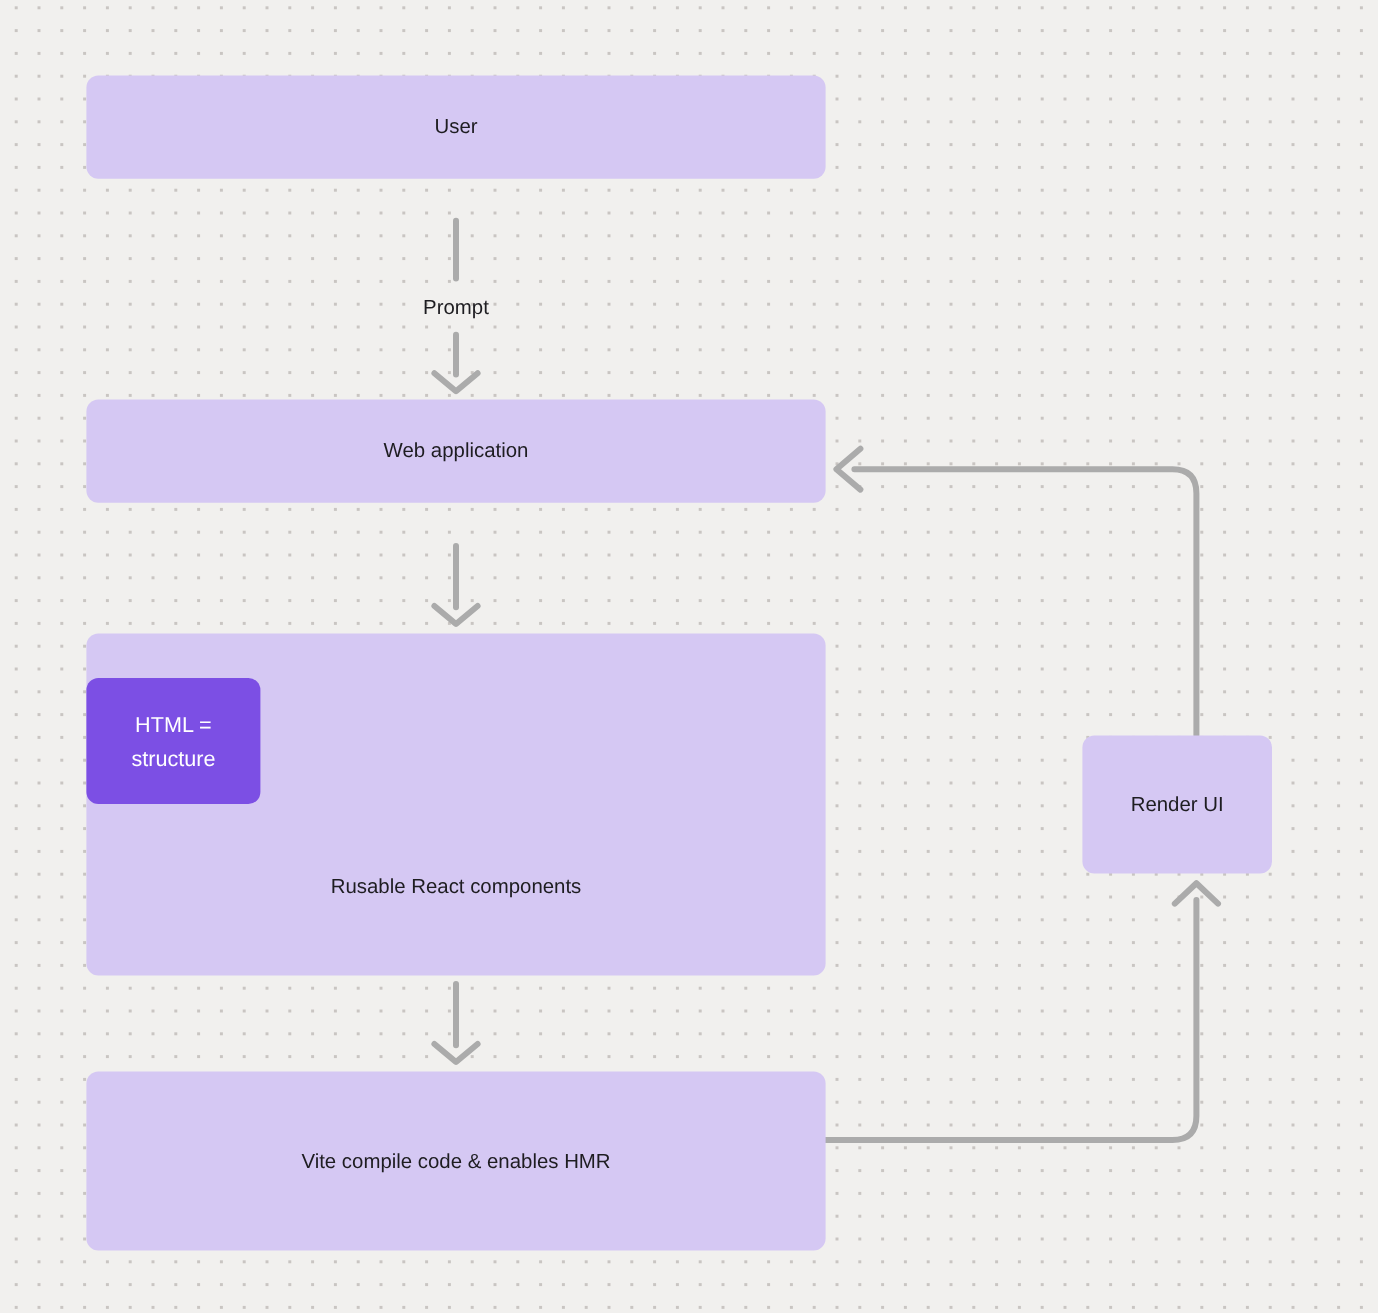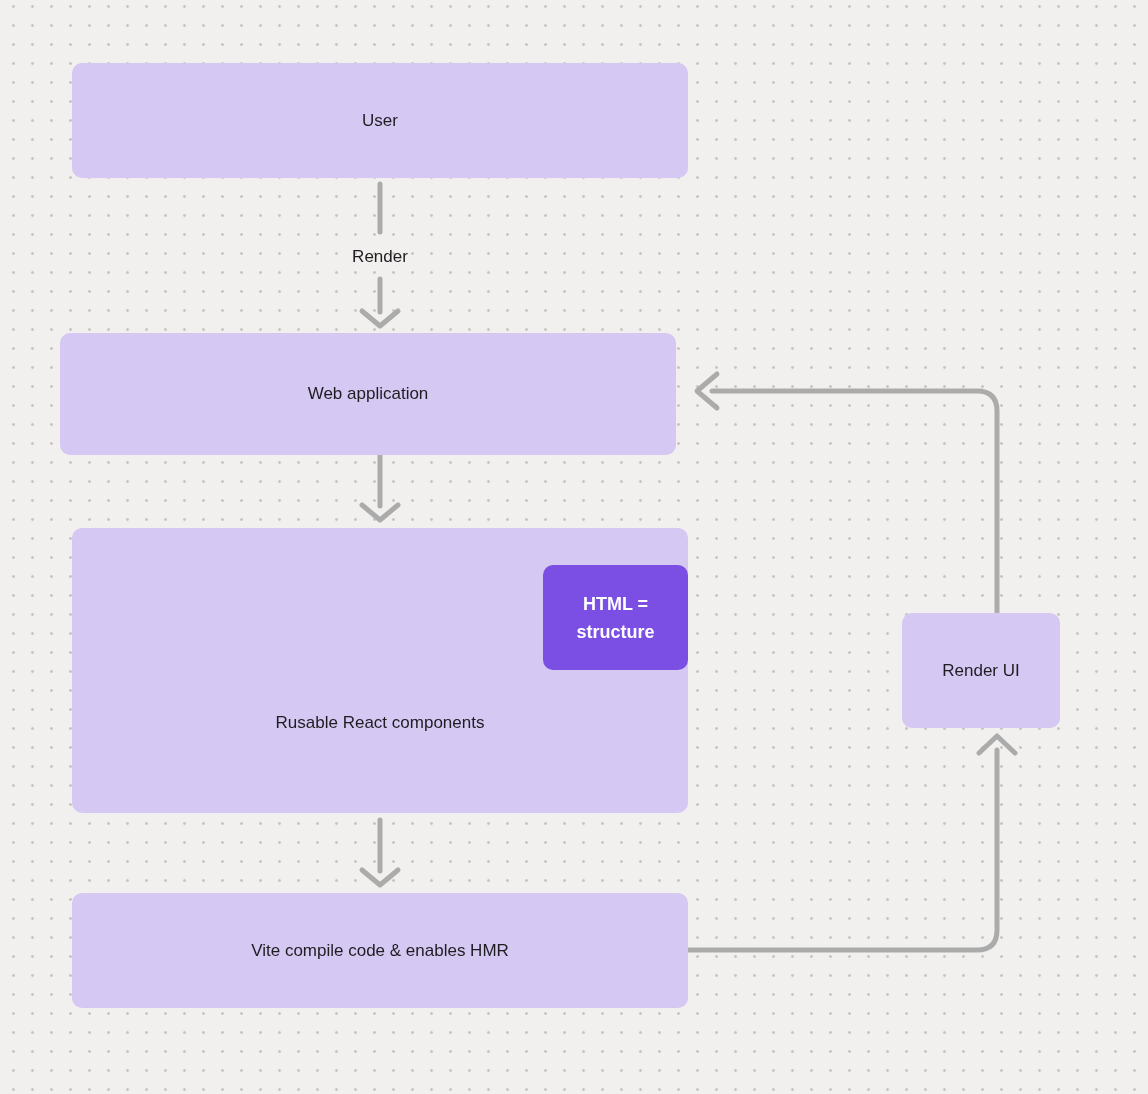--- a/index.html
+++ b/index.html
@@ -29,51 +29,50 @@
     position: absolute;
     border-radius: 10px;
     background: var(--box_light);
     display: flex;
     align-items: center;
     justify-content: center;
     font-size: 17px;
     color: var(--text_dark);
     text-align: center;
   }
-  #node-user            { left: 72px;  top: 63px;  width: 616px; height: 115px; }
-  #node-web-application { left: 60px;  top: 333px; width: 616px; height: 122px; }
+  #node-user            { left: 72px;  top: 63px;  width: 616px; height: 86px; }
+  #node-web-application { left: 72px;  top: 333px; width: 616px; height: 86px; }
   #node-components      { left: 72px;  top: 528px; width: 616px; height: 285px; display: block; }
-  #node-vite            { left: 72px;  top: 893px; width: 616px; height: 115px; }
+  #node-vite            { left: 72px;  top: 893px; width: 616px; height: 149px; }
   #node-render-ui       { left: 902px; top: 613px; width: 158px; height: 115px; }
 
   .components-row {
     position: absolute;
-    top: 37px; left: 0; right: 0;
+    top: 37px; left: 0; right: 16px;
     display: flex;
-    justify-content: flex-end;
+    justify-content: flex-start;
     gap: 25px;
-    font-weight: bold;
   }
   .dark-box {
     width: 145px;
     height: 105px;
     border-radius: 10px;
     background: var(--box_dark);
     color: var(--text_light);
     display: flex;
     align-items: center;
     justify-content: center;
     text-align: center;
     font-size: 18px;
     line-height: 28px;
     white-space: pre-line;
   }
   .components-caption {
     position: absolute;
-    top: 185px; left: 0; right: 0;
+    top: 201px; left: 0; right: 0;
     text-align: center;
     font-size: 17px;
     color: var(--text_dark);
   }
   #connector-layer {
     position: absolute;
     left: 0; top: 0;
     width: 1148px; height: 1094px;
     pointer-events: none;
   }
@@ -122,21 +121,21 @@
   <g>
     <path d="M997 613 V411 Q997 391 977 391 H712"></path>
     <path d="M717 374 L697 391 L717 408"></path>
   </g>
 </svg>
 
 <div class="node" id="node-user">
   <span>User</span>
 </div>
 
-<div class="edge-label">Render</div>
+<div class="edge-label">Prompt</div>
 
 <div class="node" id="node-web-application">
   <span>Web application</span>
 </div>
 
 <div class="node" id="node-components">
   <div class="components-row">
     <div class="dark-box">
       <span>HTML =
 structure</span>

